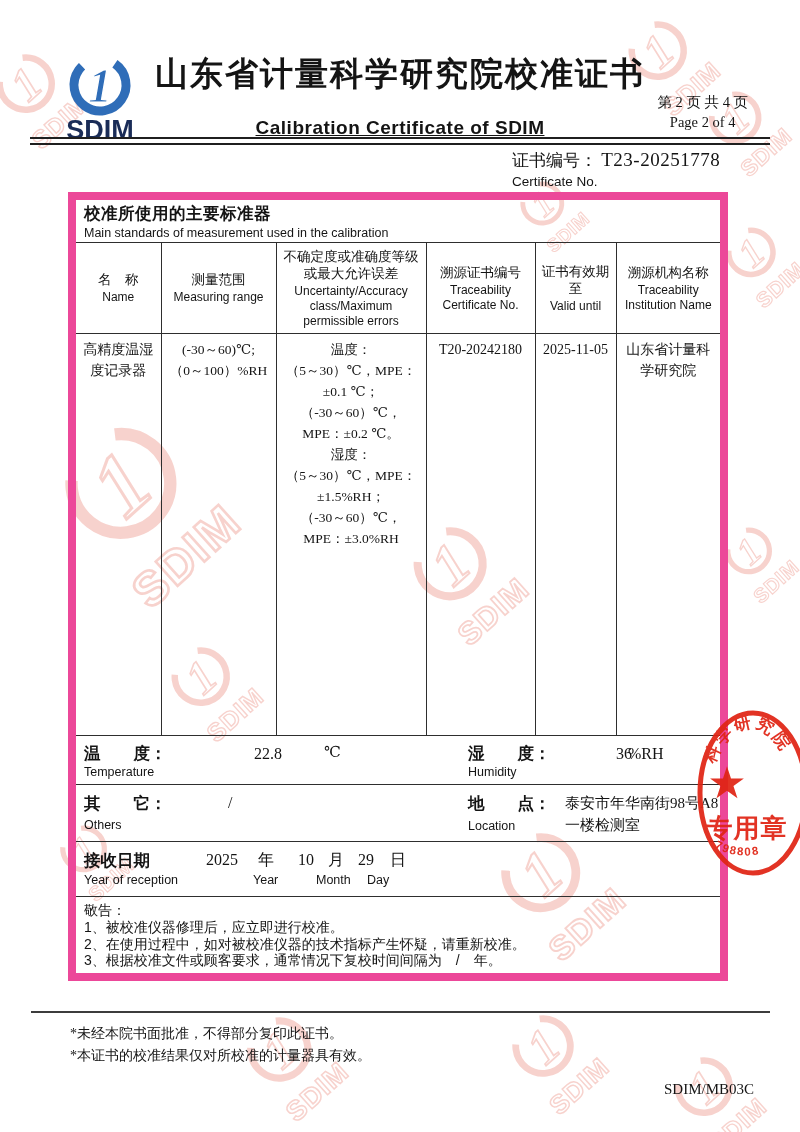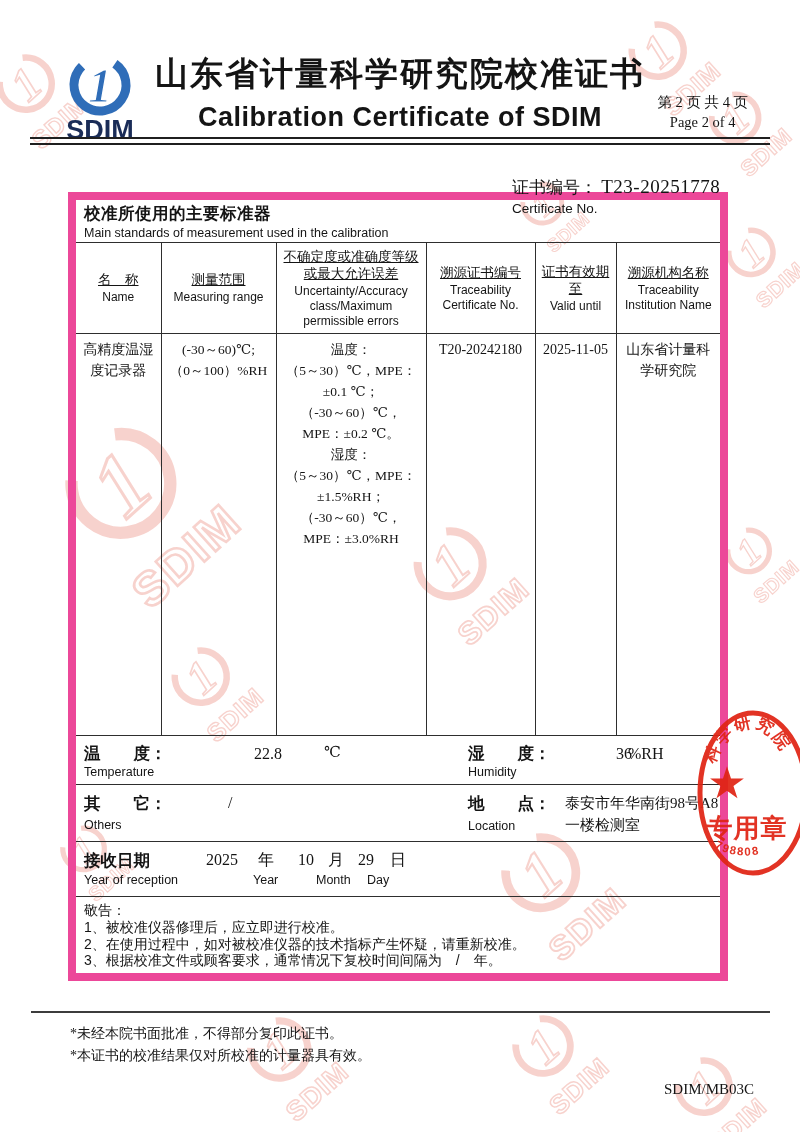--- a/index.html
+++ b/index.html
@@ -7,40 +7,40 @@
         font-family:"Liberation Serif","DejaVu Serif",serif;color:#141414;}
   .sans{font-family:"Liberation Sans","DejaVu Sans",sans-serif;}
 
   
   .wm{position:absolute;width:100px;height:112px;opacity:.5;pointer-events:none;z-index:0;}
 
   
   .logo-svg{position:absolute;left:55px;top:48px;z-index:2;}
   .hdr-center{position:absolute;left:140px;top:52px;width:520px;text-align:center;z-index:2;}
   .title-zh{font-size:33px;font-weight:bold;letter-spacing:2px;white-space:nowrap;}
-  .title-en{margin-top:5px;font-size:27px;font-weight:bold;letter-spacing:.5px;
-            font-family:"Liberation Sans","DejaVu Sans",sans-serif;}
+  .title-en{margin-top:20px;font-size:19px;font-weight:bold;letter-spacing:.5px;
+            font-family:"Liberation Sans","DejaVu Sans",sans-serif;text-decoration:underline;}
   .page-info{position:absolute;right:52px;top:92px;text-align:center;font-size:14.5px;line-height:20px;z-index:2;}
   .rule-double{position:absolute;left:30px;width:740px;top:137px;height:4px;
                border-top:2px solid #1f1f1f;border-bottom:2px solid #1f1f1f;z-index:2;}
-  .cert-no{position:absolute;left:512px;top:149px;z-index:2;margin-top:27px;}
+  .cert-no{position:absolute;left:512px;top:149px;z-index:2;}
   .cert-line1{font-size:17px;white-space:nowrap;}
   .cert-line1 .num{font-size:19px;letter-spacing:.5px;}
   .cert-line2{font-size:13.5px;margin-top:2px;}
 
   
   .std-table{position:absolute;left:68px;top:192px;width:652px;z-index:1;
              border-collapse:collapse;table-layout:fixed;background:transparent;}
   .std-table td{border:1px solid #2e2e2e;padding:0;vertical-align:top;overflow:hidden;}
   .std-table{border:8px solid #ec4899;}
   .band .zh{font-family:"Liberation Sans","DejaVu Sans",sans-serif;font-weight:bold;
             font-size:16.5px;padding:3px 0 0 8px;letter-spacing:.5px;}
   .band .en{font-family:"Liberation Sans","DejaVu Sans",sans-serif;font-size:12.5px;padding:1px 0 2px 8px;}
   .col-hdr td{height:90px;text-align:center;vertical-align:middle;}
-  .col-hdr .zh{font-size:13.5px;line-height:17px;padding:0 2px;text-decoration:underline;}
+  .col-hdr .zh{font-size:13.5px;line-height:17px;padding:0 2px;}
   .col-hdr .en{font-family:"Liberation Sans","DejaVu Sans",sans-serif;
                font-size:12px;line-height:15px;margin-top:2px;padding:0 2px;}
   .data-row td{height:396px;text-align:center;padding-top:5px;font-size:14px;line-height:21px;}
   .data-row .lines div{font-size:13.5px;line-height:21px;}
   .rel{position:relative;}
   .kv-label{position:absolute;font-family:"Liberation Sans","DejaVu Sans",sans-serif;
             font-weight:bold;font-size:16.5px;white-space:pre;}
   .kv-en{position:absolute;font-family:"Liberation Sans","DejaVu Sans",sans-serif;font-size:12.5px;}
   .kv-val{position:absolute;font-size:16px;}
   .loc-val{position:absolute;left:489px;top:7px;width:220px;font-size:15px;line-height:22px;text-align:left;}

